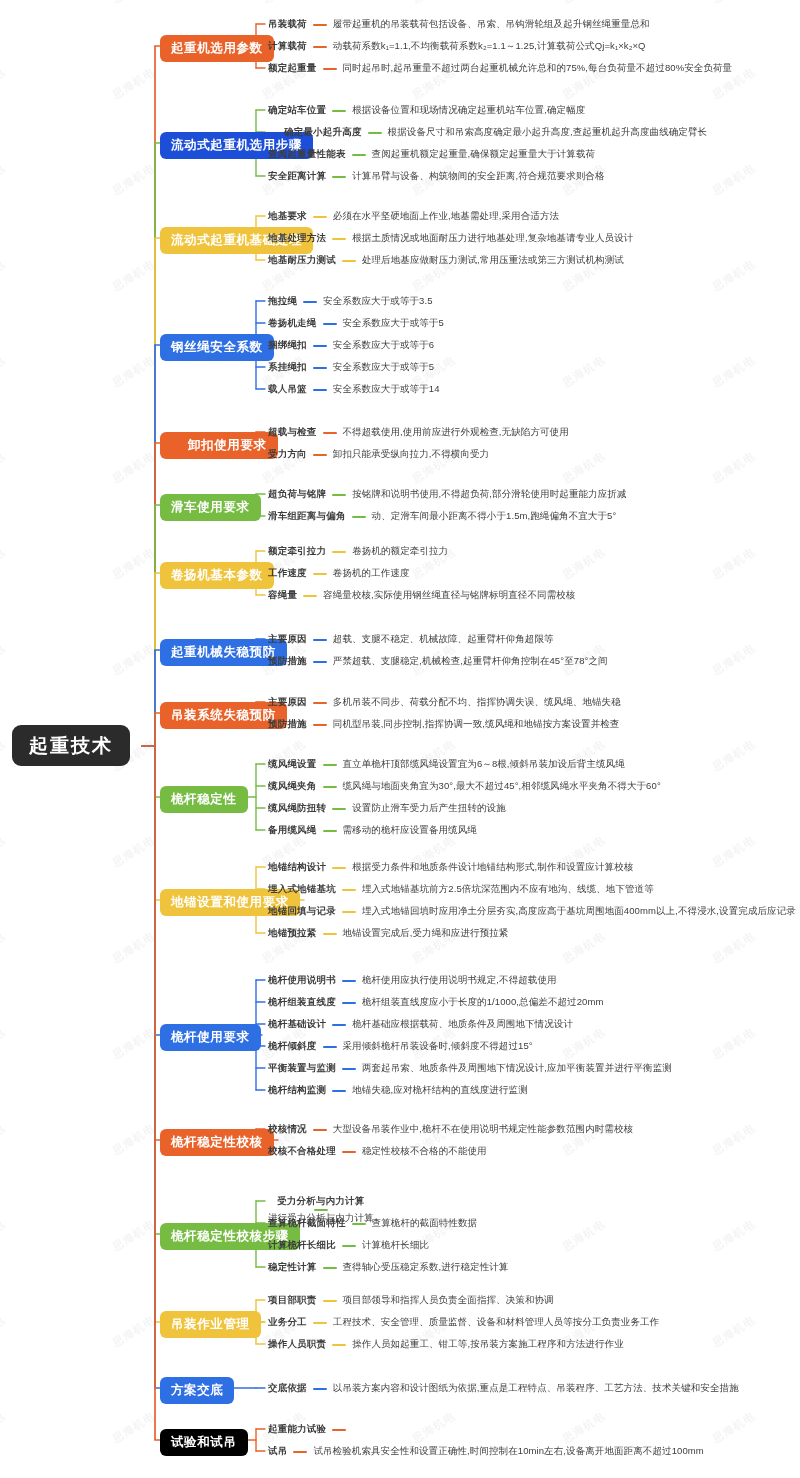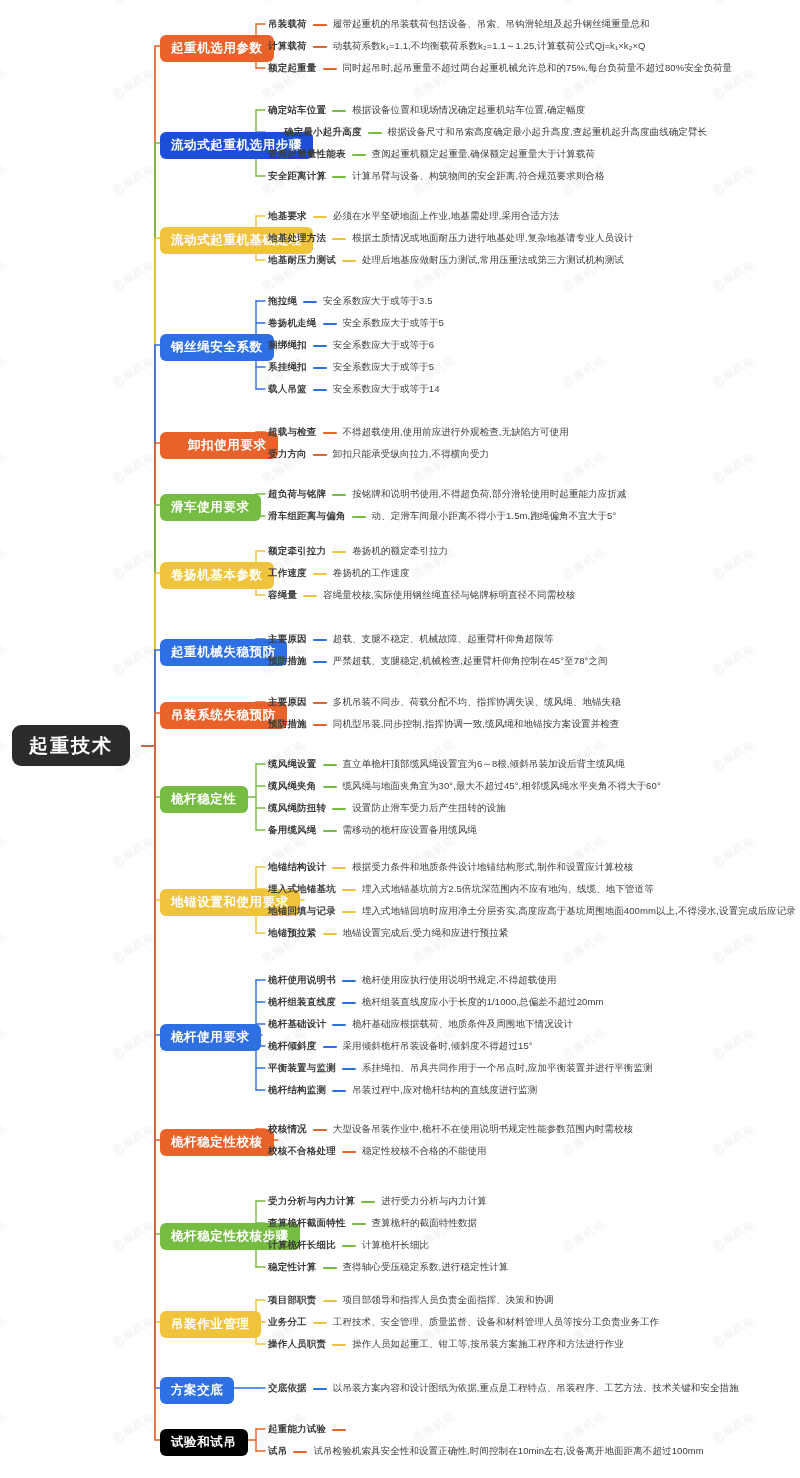--- a/index.html
+++ b/index.html
@@ -489,40 +489,40 @@
         <span class="leaf">桅杆基础应根据载荷、地质条件及周围地下情况设计</span>
       </div>
       <div class="dashrow" style="left: 268px; top: 1039px;">
         <span class="sub">桅杆倾斜度</span>
         <span class="dash" style="background: rgb(47, 111, 228);"></span>
         <span class="leaf">采用倾斜桅杆吊装设备时,倾斜度不得超过15°</span>
       </div>
       <div class="dashrow" style="left: 268px; top: 1061px;">
         <span class="sub">平衡装置与监测</span>
         <span class="dash" style="background: rgb(47, 111, 228);"></span>
-        <span class="leaf">系挂绳扣、吊具共同作用于一个吊点时,应加平衡装置并进行平衡监测</span>
+        <span class="leaf">两套起吊索、地质条件及周围地下情况设计,应加平衡装置并进行平衡监测</span>
       </div>
       <div class="dashrow" style="left: 268px; top: 1083px;">
         <span class="sub">桅杆结构监测</span>
         <span class="dash" style="background: rgb(47, 111, 228);"></span>
-        <span class="leaf">吊装过程中,应对桅杆结构的直线度进行监测</span>
+        <span class="leaf">地锚失稳,应对桅杆结构的直线度进行监测</span>
       </div>
       <div class="node topic" style="background: rgb(232, 98, 42); left: 160px; top: 1129px;">桅杆稳定性校核</div>
       <div class="dashrow" style="left: 268px; top: 1122px;">
         <span class="sub">校核情况</span>
         <span class="dash" style="background: rgb(232, 98, 42);"></span>
         <span class="leaf">大型设备吊装作业中,桅杆不在使用说明书规定性能参数范围内时需校核</span>
       </div>
       <div class="dashrow" style="left: 268px; top: 1144px;">
         <span class="sub">校核不合格处理</span>
         <span class="dash" style="background: rgb(232, 98, 42);"></span>
         <span class="leaf">稳定性校核不合格的不能使用</span>
       </div>
       <div class="node topic" style="background: rgb(118, 188, 67); left: 160px; top: 1223px;">桅杆稳定性校核步骤</div>
-      <div class="dashrow" style="left: 268px; top: 1194px;">
+      <div class="dashrow" style="left: 268px; top: 1194px; flex-direction: column;">
         <span class="sub">受力分析与内力计算</span>
         <span class="dash" style="background: rgb(118, 188, 67);"></span>
         <span class="leaf">进行受力分析与内力计算</span>
       </div>
       <div class="dashrow" style="left: 268px; top: 1216px;">
         <span class="sub">查算桅杆截面特性</span>
         <span class="dash" style="background: rgb(118, 188, 67);"></span>
         <span class="leaf">查算桅杆的截面特性数据</span>
       </div>
       <div class="dashrow" style="left: 268px; top: 1238px;">

